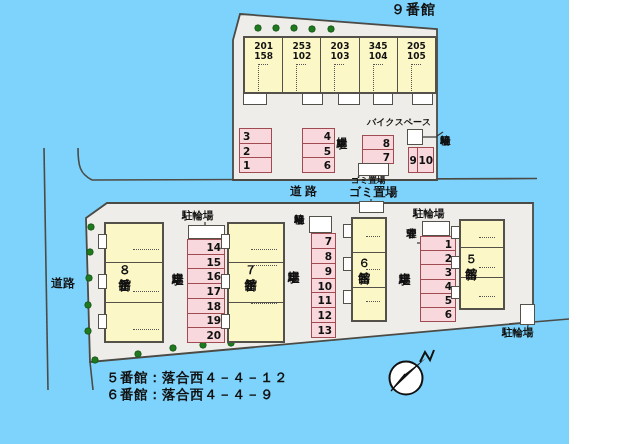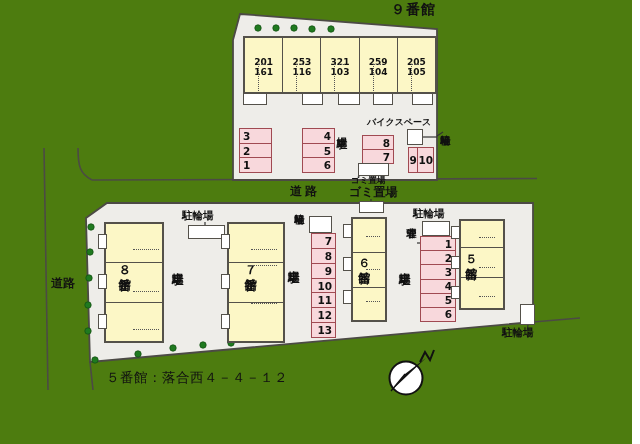--- a/index.html
+++ b/index.html
@@ -1,44 +1,44 @@
 <!DOCTYPE html>
 <html><head>
 <meta charset="utf-8">
 <style>
   html,body{margin:0;padding:0;background:#fff;}
-  .stage{position:relative;width:632px;height:444px;background:#4d7c0f;
+  .stage{position:relative;width:569px;height:444px;background:#7dd3fc;
          font-family:"DejaVu Sans","Liberation Sans",sans-serif;color:#111;overflow:hidden;}
   svg.base{position:absolute;left:0;top:0;}
   .site{fill:#eeede9;stroke:#4c4a45;stroke-width:1.8;}
   .ln{stroke:#4c4a45;stroke-width:1.6;fill:none;}
   .thin{stroke:#333;stroke-width:1.2;fill:none;}
   .lbl{position:absolute;font-weight:bold;white-space:nowrap;line-height:1.1;}
   .vtext{writing-mode:vertical-rl;text-orientation:upright;letter-spacing:0px;}
   .bldg{position:absolute;background:#fcf7c6;border:2px solid #54514a;box-sizing:border-box;}
   .b9{display:flex;flex-direction:row;}
   .u9{flex:1;border-right:1.5px solid #54514a;position:relative;text-align:center;}
   .u9:last-child{border-right:none;text-align:center;}
-  .unitnum{font-size:9px;font-weight:bold;line-height:9.5px;padding-top:20px;}
+  .unitnum{font-size:9px;font-weight:bold;line-height:9.5px;padding-top:4px;}
   .stairL{position:absolute;border-left:1.5px dotted #555;border-top:1.5px dotted #555;}
   .stairH{position:absolute;border-bottom:1.5px dotted #555;height:0;}
   .hline{position:absolute;border-top:1.5px solid #54514a;height:0;}
   .porch{position:absolute;background:#fff;border:1.5px solid #54514a;box-sizing:border-box;}
   .wbox{position:absolute;background:#fff;border:1.5px solid #54514a;box-sizing:border-box;}
   .pcol{position:absolute;display:flex;flex-direction:column;background:#f8d8dc;
         border:1.6px solid #a04a52;box-sizing:border-box;}
   .prow{flex-direction:row;}
   .pcell{flex:1;border-bottom:1.4px solid #a04a52;font-size:10.5px;font-weight:bold;
          display:flex;align-items:center;box-sizing:border-box;color:#111;}
   .pcol.prow .pcell{border-bottom:none;border-right:1.4px solid #a04a52;justify-content:center;}
   .pcol.prow .pcell:last-child{border-right:none;}
   .pcell:last-child{border-bottom:none;}
   .num-r{justify-content:flex-end;padding-right:3px;}
   .num-l{justify-content:flex-start;padding-left:3px;}
-  .addr{position:absolute;font-weight:normal;font-size:13.5px;line-height:17px;letter-spacing:0.5px;}
+  .addr{position:absolute;font-weight:bold;font-size:13.5px;line-height:17px;letter-spacing:0.5px;}
 </style>
 </head>
 <body>
 
 <div class="stage">
 
   <svg class="base" width="640" height="444" viewBox="0 0 640 444">
 
     <path class="ln" d="M44,148 L48,390"></path>
     <path class="ln" d="M78,148 C78,166 80,174 92,180"></path>
@@ -80,35 +80,35 @@
       <path d="M405,374 L391,391" stroke="#111" stroke-width="1.2" fill="none"></path>
       <polyline points="420,362 425,352 430,360 434,350" stroke="#111" stroke-width="2" fill="none"></polyline>
     </g>
   </svg>
 
   <div class="lbl" style="left:391px;top:2px;font-size:14px;letter-spacing:1px;">９番館</div>
 
   <div class="bldg b9" style="left:243px;top:36px;width:194px;height:58px;">
     <div class="u9">
       <div class="unitnum"><span>201</span><br>
-        <span>161</span></div>
+        <span>158</span></div>
       <div class="stairL" style="left:13px;top:26px;width:9px;height:26px;"></div>
     </div>
     <div class="u9">
       <div class="unitnum"><span>253</span><br>
-        <span>116</span></div>
-      <div class="stairL" style="left:13px;top:26px;width:9px;height:26px;"></div>
-    </div>
-    <div class="u9">
-      <div class="unitnum"><span>321</span><br>
+        <span>102</span></div>
+      <div class="stairL" style="left:13px;top:26px;width:9px;height:26px;"></div>
+    </div>
+    <div class="u9">
+      <div class="unitnum"><span>203</span><br>
         <span>103</span></div>
       <div class="stairL" style="left:13px;top:26px;width:9px;height:26px;"></div>
     </div>
     <div class="u9">
-      <div class="unitnum"><span>259</span><br>
+      <div class="unitnum"><span>345</span><br>
         <span>104</span></div>
       <div class="stairL" style="left:13px;top:26px;width:9px;height:26px;"></div>
     </div>
     <div class="u9">
       <div class="unitnum"><span>205</span><br>
         <span>105</span></div>
       <div class="stairL" style="left:13px;top:26px;width:9px;height:26px;"></div>
     </div>
   </div>
   <div class="porch" style="left:243px;top:93px;width:24px;height:12px;"></div>
@@ -153,20 +153,29 @@
   <div class="lbl vtext" style="left:118px;top:256px;font-size:12.5px;">８番館</div>
   <div class="porch" style="left:98px;top:234px;width:9px;height:15px;"></div>
   <div class="porch" style="left:98px;top:274px;width:9px;height:15px;"></div>
   <div class="porch" style="left:98px;top:314px;width:9px;height:15px;"></div>
   <div class="stairH" style="left:133px;top:249px;width:26px;"></div>
   <div class="stairH" style="left:133px;top:291px;width:26px;"></div>
   <div class="stairH" style="left:133px;top:329px;width:26px;"></div>
 
   <div class="lbl" style="left:182px;top:210px;font-size:10.5px;">駐輪場</div>
   <div class="wbox" style="left:188px;top:225px;width:37px;height:14px;"></div>
+  <div class="pcol" style="left:187px;top:239px;width:38px;height:104px;">
+    <div class="pcell num-r">14</div>
+    <div class="pcell num-r">15</div>
+    <div class="pcell num-r">16</div>
+    <div class="pcell num-r">17</div>
+    <div class="pcell num-r">18</div>
+    <div class="pcell num-r">19</div>
+    <div class="pcell num-r">20</div>
+  </div>
   <div class="lbl vtext" style="left:171px;top:264px;font-size:11.5px;">駐車場</div>
 
   <div class="bldg" style="left:227px;top:222px;width:58px;height:121px;"></div>
   <div class="hline" style="left:227px;top:262px;width:58px;"></div>
   <div class="hline" style="left:227px;top:302px;width:58px;"></div>
   <div class="lbl vtext" style="left:244px;top:256px;font-size:12.5px;">７番館</div>
   <div class="porch" style="left:221px;top:234px;width:9px;height:15px;"></div>
   <div class="porch" style="left:221px;top:274px;width:9px;height:15px;"></div>
   <div class="porch" style="left:221px;top:314px;width:9px;height:15px;"></div>
   <div class="stairH" style="left:251px;top:249px;width:26px;"></div>
@@ -219,15 +228,16 @@
   <div class="porch" style="left:451px;top:286px;width:9px;height:13px;"></div>
   <div class="stairH" style="left:479px;top:237px;width:16px;"></div>
   <div class="stairH" style="left:479px;top:267px;width:16px;"></div>
   <div class="stairH" style="left:479px;top:296px;width:16px;"></div>
 
   <div class="wbox" style="left:520px;top:304px;width:15px;height:21px;"></div>
   <div class="lbl" style="left:502px;top:327px;font-size:10.5px;">駐輪場</div>
 
   <div class="addr" style="left:106px;top:369px;">
     <div>５番館：落合西４－４－１２</div>
+    <div>６番館：落合西４－４－９</div>
   </div>
 
 </div>
 
 </body></html>

